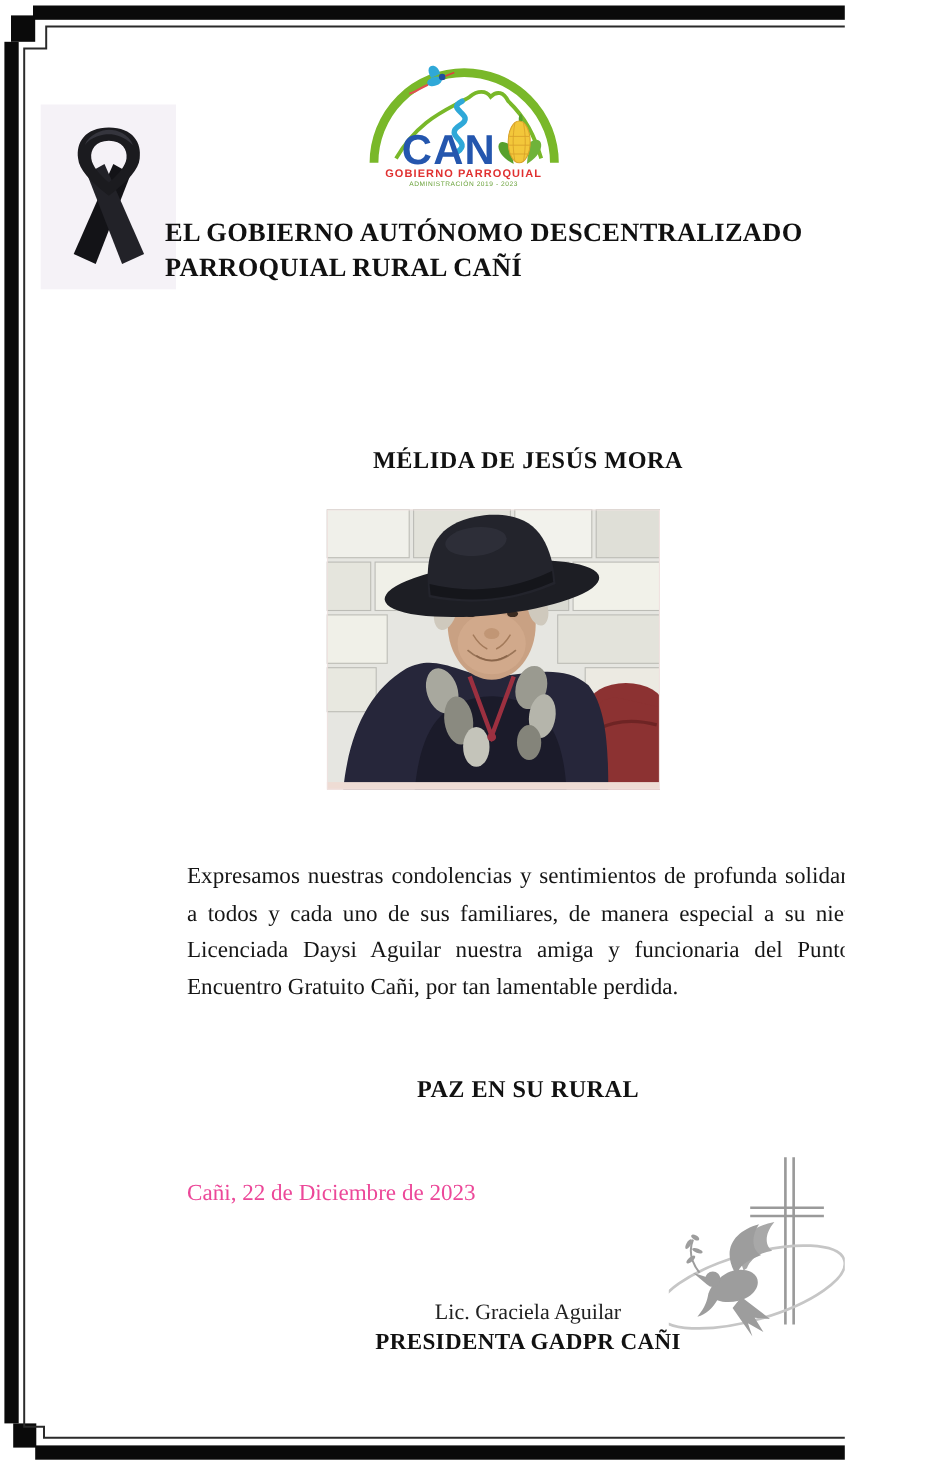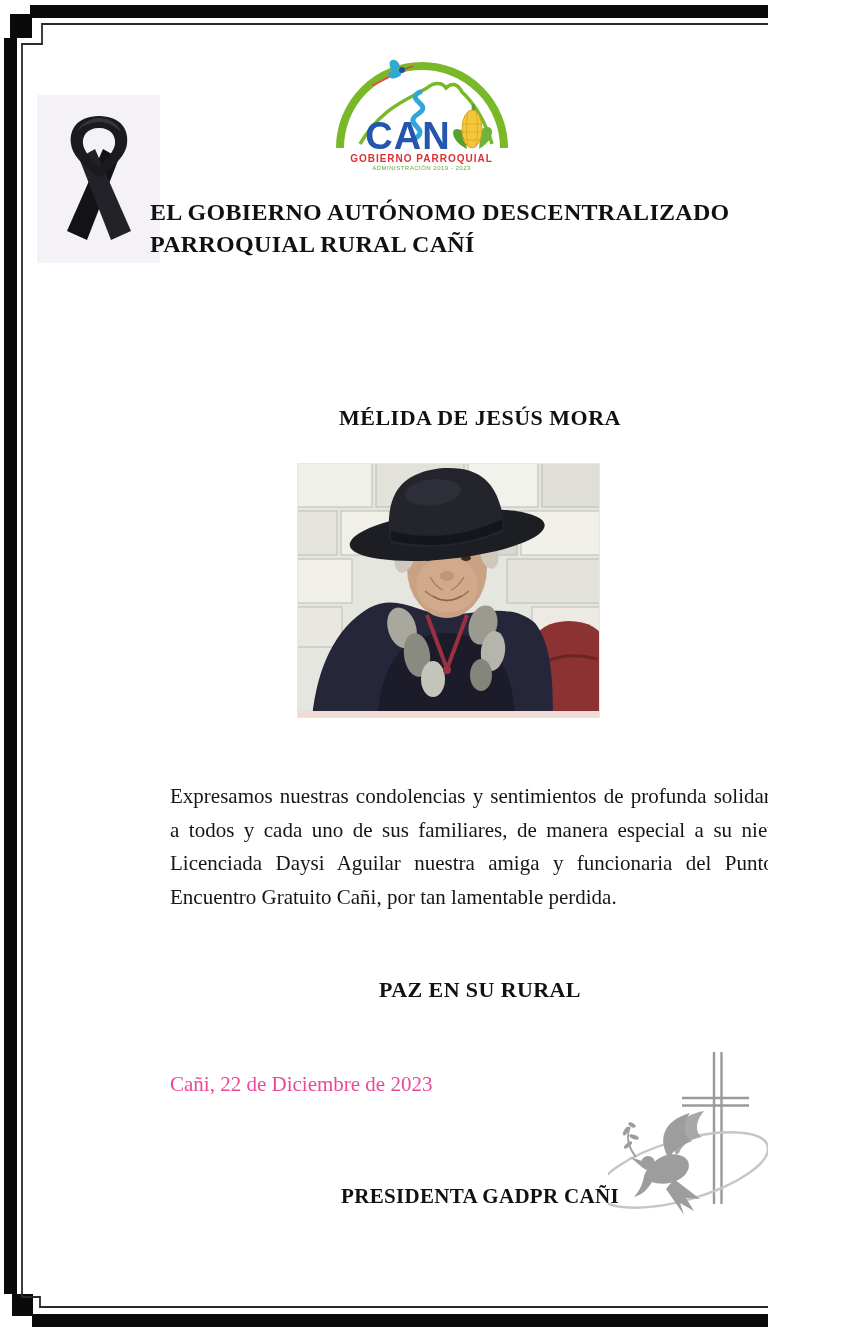--- a/index.html
+++ b/index.html
@@ -179,16 +179,17 @@
         <path d="M-2,30 C-10,20 -12,10 -8,0" stroke="#9d9d9d" stroke-width="1.8" fill="none"></path>
         <ellipse cx="-10" cy="18" rx="5" ry="2" transform="rotate(-40 -10 18)"></ellipse>
         <ellipse cx="-4" cy="10" rx="5" ry="2" transform="rotate(20 -4 10)"></ellipse>
         <ellipse cx="-12" cy="4" rx="5" ry="2" transform="rotate(-60 -12 4)"></ellipse>
         <ellipse cx="-6" cy="-2" rx="4" ry="2" transform="rotate(30 -6 -2)"></ellipse>
       </g>
     </svg>
   </div>
 
   <div class="abs signature">
+    <div class="sig-name">Lic. Graciela Aguilar</div>
     <div class="sig-title">PRESIDENTA GADPR CAÑI</div>
   </div>
 
 </div>
 
 </body></html>

